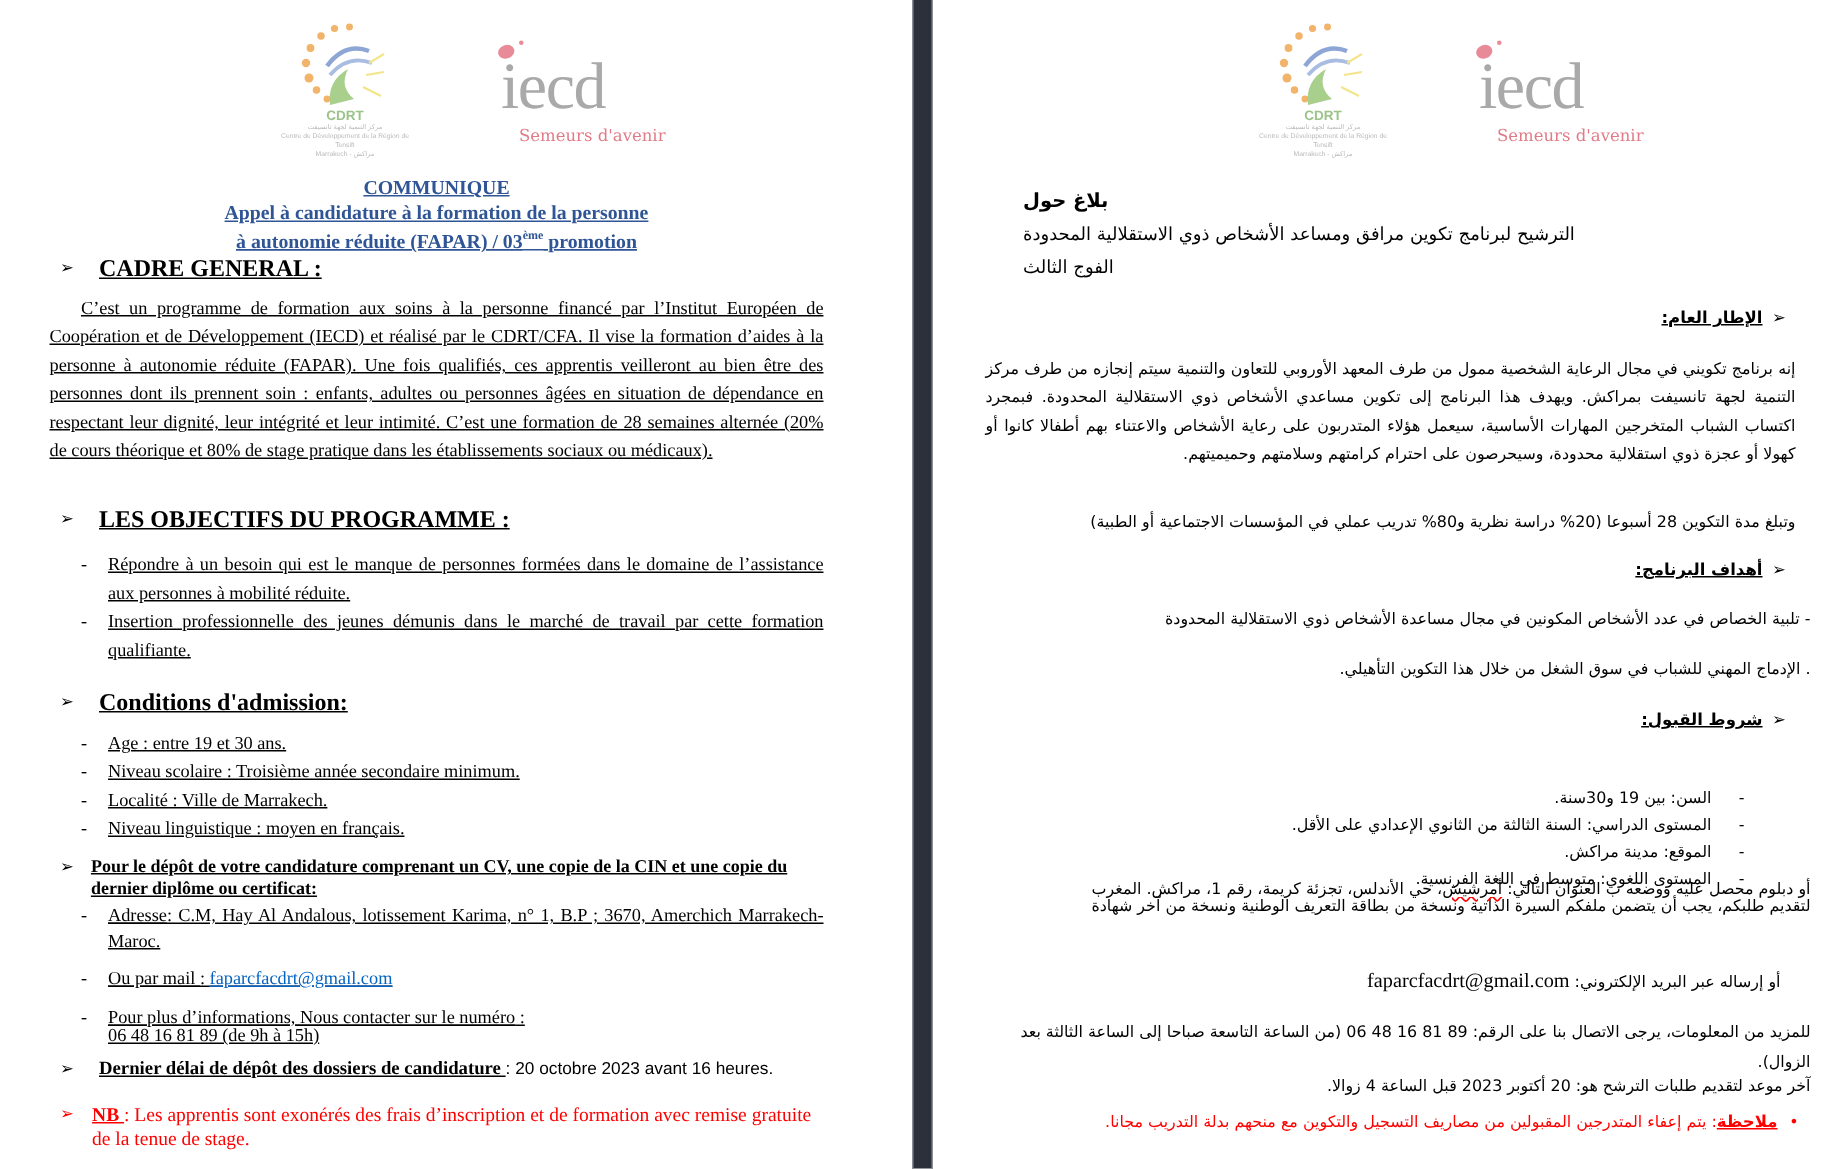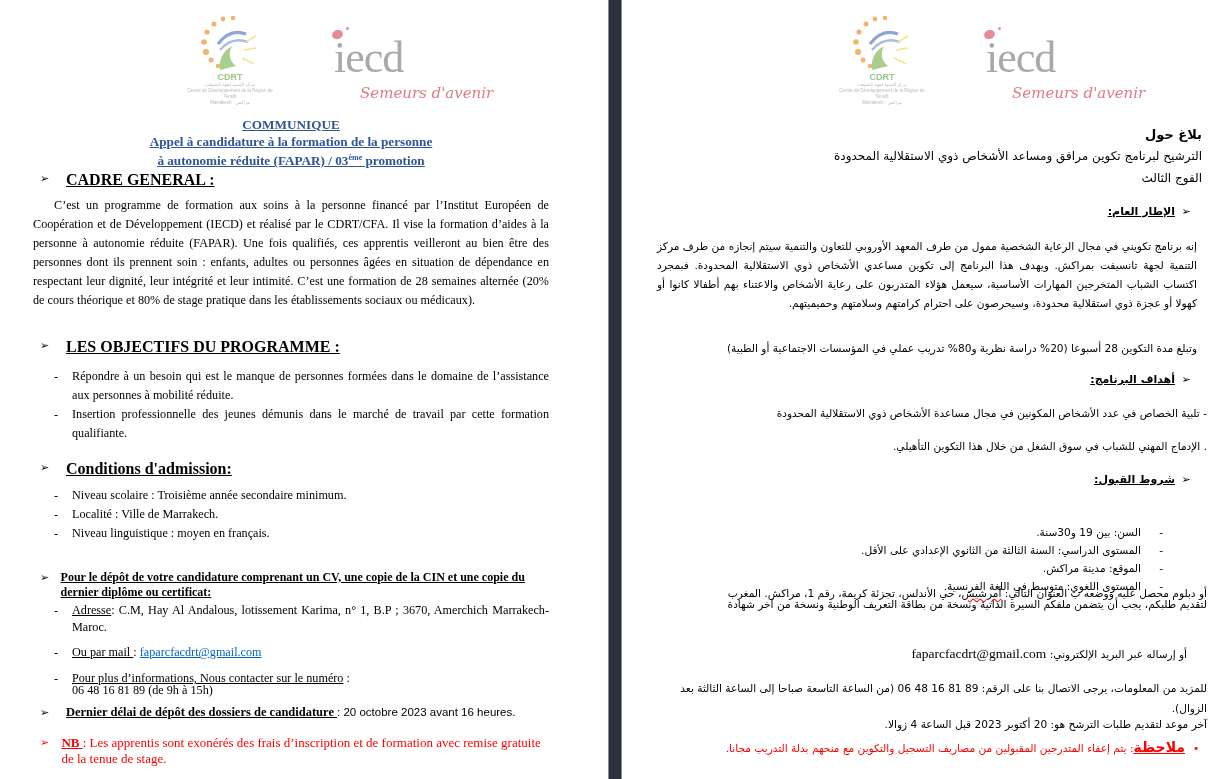--- a/index.html
+++ b/index.html
@@ -10,43 +10,43 @@
   .divider { position:absolute; left:608px; top:0; width:14px; height:779px; background:#2b303b; border-left:1px solid #8a8d93; border-right:1px solid #8a8d93; box-sizing:border-box; }
 
   
   .logo-wrap { position:absolute; top:12px; display:flex; align-items:flex-start;gap:36px; }
   .cdrt-logo { width:80px; height:90px; position:relative; }
   .cdrt-sun { position:absolute; left:6px; top:2px; width:62px; height:62px; }
   .cdrt-text { position:absolute; left:10px; top:60px; width:60px; text-align:center; font-family:"Liberation Sans", sans-serif; font-size:9px; color:#9cc38a; font-weight:bold; }
   .cdrt-sub { position:absolute; left:-6px; top:70px; width:92px; text-align:center; font-family:"Liberation Sans", sans-serif; font-size:4.5px; line-height:6px; color:#b9b9b9; }
   .iecd-logo { position:relative; width:120px; height:80px; margin-left:28px; margin-top:14px; }
   .iecd-word { position:absolute; left:0; top:10px; font-family:"Liberation Serif", serif; font-size:44px; color:#a9a9a9; letter-spacing:-1px; line-height:44px; }
-  .iecd-tag { position:absolute; left:26px; top:58px; font-family:"DejaVu Serif", serif; font-style:italic; font-size:15px; color:#e07a86; white-space:nowrap; }
+  .iecd-tag { position:absolute; left:12px; top:58px; font-family:"DejaVu Serif", serif; font-size:11px; color:#e07a86; white-space:nowrap; }
   .iecd-dot1 { position:absolute; left:-2px; top:4px; width:11px; height:9px; border-radius:50%; background:#e88a98; transform:rotate(-20deg); }
   .iecd-dot2 { position:absolute; left:12px; top:1px; width:3px; height:3px; border-radius:50%; background:#e88a98; }
 
   
-  .fr { position:absolute; left:33px; width:516px; font-size:12.2px; line-height:19px; }
+  .fr { position:absolute; left:33px; width:516px; font-size:12.2px; line-height:19px;text-decoration:underline; }
   .title-block { position:absolute; left:33px; top:117px; width:516px; text-align:center; color:#2f5596; font-weight:bold; font-size:13.2px; line-height:16.5px; }
   .title-block span { text-decoration:underline; }
   .title-block sup { font-size:8px; }
   .h { font-weight:bold; text-decoration:underline; }
   .h-row { position:absolute; display:flex; align-items:flex-start; }
   .arrow { width:26px; font-family:"DejaVu Sans", sans-serif; font-size:11px; line-height:16px; }
   .para { text-align:justify; text-indent:21px; }
   .dash-list { list-style:none; margin:0; padding:0; }
   .dash-list li { position:relative; padding-left:39px; text-align:justify; }
   .dash-list li::before { content:"-"; position:absolute; left:21px; }
   .link { color:#0563c1; text-decoration:underline; }
   .red { color:#ff0000; }
   .sans { font-family:"Liberation Sans", sans-serif; font-size:11.5px; }
 
   
   .ar { direction:rtl; font-family:"DejaVu Sans", sans-serif; font-size:10.6px; line-height:19px; position:absolute; }
-  .ar-title { position:absolute; left:60px; width:520px; text-align:right; direction:rtl; font-family:"DejaVu Sans", sans-serif; font-size:12px; line-height:20px; }
+  .ar-title { position:absolute; left:60px; width:520px; text-align:left; direction:rtl; font-family:"DejaVu Sans", sans-serif; font-size:12px; line-height:20px; }
   .ar-h-row { position:absolute; right:30px; direction:rtl; display:flex; align-items:center; font-family:"DejaVu Sans", sans-serif; font-size:11px; }
   .ar-arrow { width:22px; text-align:center; font-size:11px; }
   .squiggle { text-decoration:underline wavy #ff0000; }
   .ar-dash li { position:relative; padding-right:30px; list-style:none; }
   .ar-dash li::before { content:"-"; position:absolute; right:8px; }
 </style>
 </head>
 <body>
 
 <div class="page" id="page-left">
@@ -107,20 +107,21 @@
   <ul class="fr dash-list" style="top:367px; left:33px;">
     <li>Répondre à un besoin qui est le manque de personnes formées dans le domaine de l’assistance aux personnes à mobilité réduite.</li>
     <li>Insertion professionnelle des jeunes démunis dans le marché de travail par cette formation qualifiante.</li>
   </ul>
 
   <div class="h-row" style="left:40px; top:460px;">
     <span class="arrow">➢</span>
     <span class="h">Conditions d'admission:</span>
   </div>
   <ul class="fr dash-list" style="top:486px; left:33px;">
+    <li>Age : entre 19 et 30 ans.</li>
     <li>Niveau scolaire : Troisième année secondaire minimum.</li>
     <li>Localité : Ville de Marrakech.</li>
     <li>Niveau linguistique : moyen en français.</li>
   </ul>
 
   <div class="h-row" style="left:40px; top:570px; width:510px; line-height:15px;">
     <span class="arrow">➢</span>
     <span class="h" style="font-size:12px;">Pour le dépôt de votre candidature comprenant un CV, une copie de la CIN et une copie du dernier diplôme ou certificat:</span>
   </div>
   <ul class="fr dash-list" style="top:602px; left:33px; line-height:17px;">
@@ -215,15 +216,15 @@
   <div class="ar" style="top:584px; right:20px; width:560px;">
     <span>أو دبلوم محصل عليه ووضعه ب العنوان التالي: </span><span class="squiggle">أمرشيش</span><span>، حي الأندلس، تجزئة كريمة، رقم 1، مراكش. المغرب</span>
   </div>
   <div class="ar" style="top:644px; right:40px; width:540px;">
     <span>أو إرساله عبر البريد الإلكتروني: </span><span style="font-family:'Liberation Serif', serif; font-size:13.5px;">faparcfacdrt@gmail.com</span>
   </div>
   <div class="ar" style="top:678px; right:20px; width:560px; line-height:20px;">للمزيد من المعلومات، يرجى الاتصال بنا على الرقم: 89 81 16 48 06 (من الساعة التاسعة صباحا إلى الساعة الثالثة بعد الزوال).</div>
   <div class="ar" style="top:715px; right:20px; width:560px;">آخر موعد لتقديم طلبات الترشح هو: 20 أكتوبر 2023 قبل الساعة 4 زوالا.</div>
 
   <div class="ar red" style="top:738px; right:20px; width:560px;">
-    <span style="display:inline-block; width:22px; text-align:center;">•</span><span class="h" style="font-size:14px;">ملاحظة</span><span>: يتم إعفاء المتدرجين المقبولين من مصاريف التسجيل والتكوين مع منحهم بدلة التدريب مجانا.</span>
+    <span style="display:inline-block; width:22px; text-align:center;">•</span><span class="h" style="font-size:11px;">ملاحظة</span><span>: يتم إعفاء المتدرجين المقبولين من مصاريف التسجيل والتكوين مع منحهم بدلة التدريب مجانا.</span>
   </div>
 </div>
 
 </body></html>

